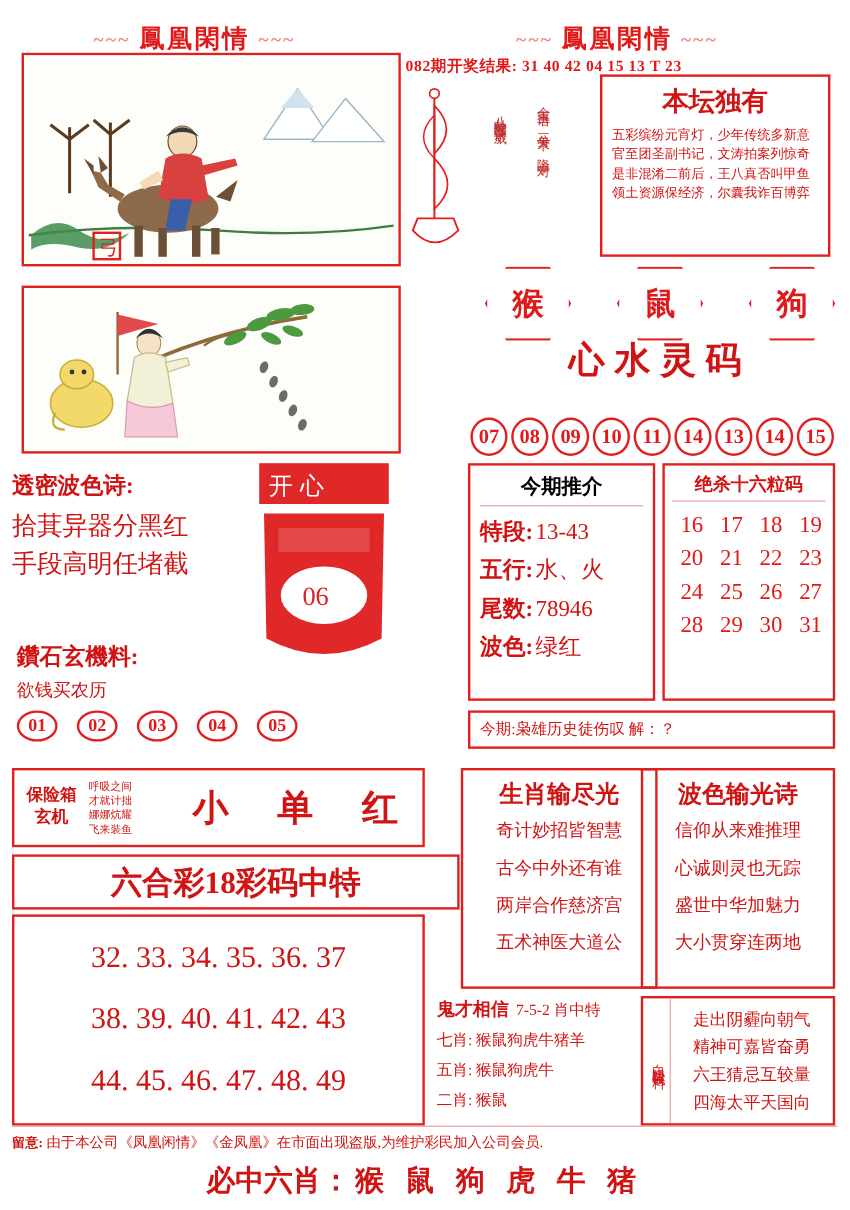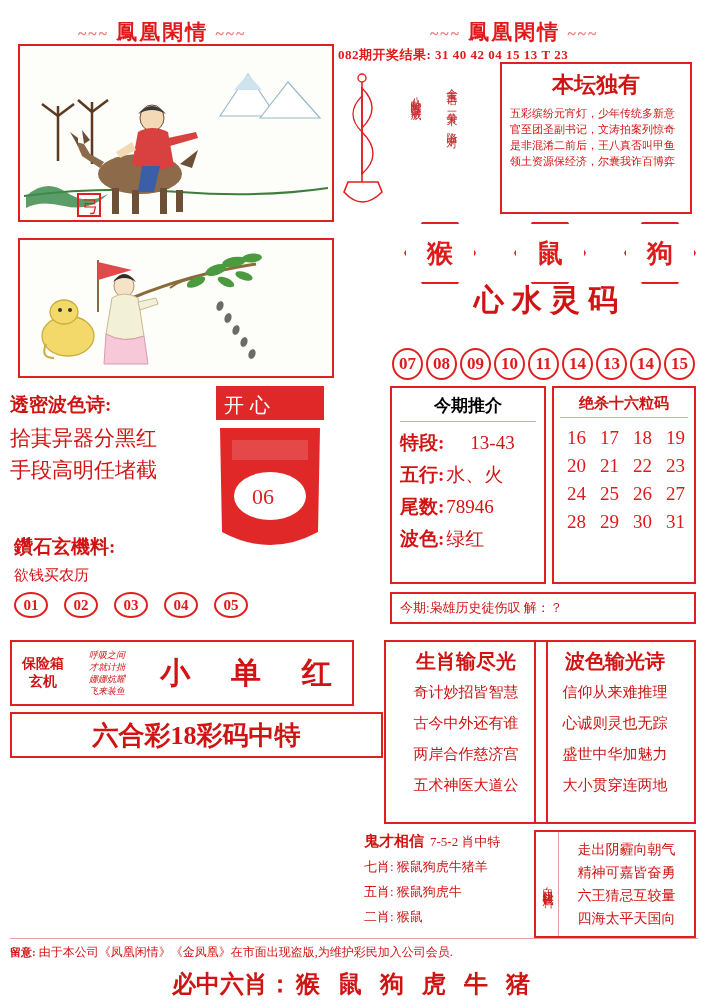--- a/index.html
+++ b/index.html
@@ -287,21 +287,21 @@
   <div style="position:absolute;left:14px;top:592px;width:270px;display:flex;">
     <div class="ball" style="margin-right:16px;">01</div>
     <div class="ball" style="margin-right:16px;">02</div>
     <div class="ball" style="margin-right:16px;">03</div>
     <div class="ball" style="margin-right:16px;">04</div>
     <div class="ball">05</div>
   </div>
 
   <div class="rbox" style="position:absolute;left:390px;top:386px;width:156px;height:198px;box-sizing:border-box;padding:6px 8px;">
     <div style="text-align:center;font-size:17px;font-weight:bold;color:#000000;border-bottom:1px solid #e8a0a0;padding-bottom:4px;">今期推介</div>
-    <div style="display:flex;align-items:baseline;margin-top:8px;gap:24px;">
+    <div style="display:flex;align-items:baseline;margin-top:8px;">
       <span style="font-size:19px;font-weight:bold;">特段:</span>
       <span style="font-size:19px;margin-left:2px;">13-43</span>
     </div>
     <div style="display:flex;align-items:baseline;margin-top:6px;">
       <span style="font-size:19px;font-weight:bold;">五行:</span>
       <span style="font-size:19px;margin-left:2px;">水、火</span>
     </div>
     <div style="display:flex;align-items:baseline;margin-top:6px;">
       <span style="font-size:19px;font-weight:bold;">尾数:</span>
       <span style="font-size:19px;margin-left:2px;">78946</span>
@@ -346,37 +346,42 @@
 
   <div class="rbox" style="position:absolute;left:390px;top:592px;width:306px;height:32px;box-sizing:border-box;display:flex;align-items:center;padding-left:8px;font-size:13px;">
     <span>今期:枭雄历史徒伤叹 解：？</span>
   </div>
 
   <div class="rbox" style="position:absolute;left:10px;top:640px;width:344px;height:66px;box-sizing:border-box;display:flex;align-items:center;">
     <div style="width:62px;text-align:center;font-size:14px;line-height:1.3;font-weight:bold;color:#d01414;">
       <div>保险箱</div>
       <div>玄机</div>
     </div>
-    <div style="width:66px;font-size:9px;line-height:1.35;color:#d01414;text-align:center;font-style:italic;">
+    <div style="width:66px;font-size:9px;line-height:1.35;color:#d01414;">
       <div>呼吸之间</div>
       <div>才就计拙</div>
       <div>娜娜炕耀</div>
       <div>飞来装鱼</div>
     </div>
     <div style="flex:1;display:flex;justify-content:space-around;align-items:center;font-size:30px;font-weight:bold;color:#d01414;">
       <span>小</span>
       <span>单</span>
       <span>红</span>
     </div>
   </div>
 
   <div class="rbox" style="position:absolute;left:10px;top:712px;width:373px;height:46px;box-sizing:border-box;display:flex;align-items:center;justify-content:center;">
     <span style="font-size:26px;font-weight:bold;color:#d01414;">六合彩18彩码中特</span>
   </div>
 
+  <div class="rbox" style="position:absolute;left:10px;top:762px;width:344px;height:176px;box-sizing:border-box;padding:10px 6px;display:flex;flex-direction:column;justify-content:space-around;">
+    <div style="text-align:center;font-size:25px;color:#d01414;">32. 33. 34. 35. 36. 37</div>
+    <div style="text-align:center;font-size:25px;color:#d01414;">38. 39. 40. 41. 42. 43</div>
+    <div style="text-align:center;font-size:25px;color:#d01414;">44. 45. 46. 47. 48. 49</div>
+  </div>
 
   <div class="rbox" style="position:absolute;left:384px;top:640px;width:164px;height:184px;box-sizing:border-box;padding:6px 8px;">
     <div style="text-align:center;font-size:20px;font-weight:bold;color:#d01414;margin-bottom:6px;">生肖输尽光</div>
     <div style="font-size:15px;margin-top:8px;text-align:center;">奇计妙招皆智慧</div>
     <div style="font-size:15px;margin-top:12px;text-align:center;">古今中外还有谁</div>
     <div style="font-size:15px;margin-top:12px;text-align:center;">两岸合作慈济宫</div>
     <div style="font-size:15px;margin-top:12px;text-align:center;">五术神医大道公</div>
   </div>
 
   <div class="rbox" style="position:absolute;left:534px;top:640px;width:162px;height:184px;box-sizing:border-box;padding:6px 8px;">

